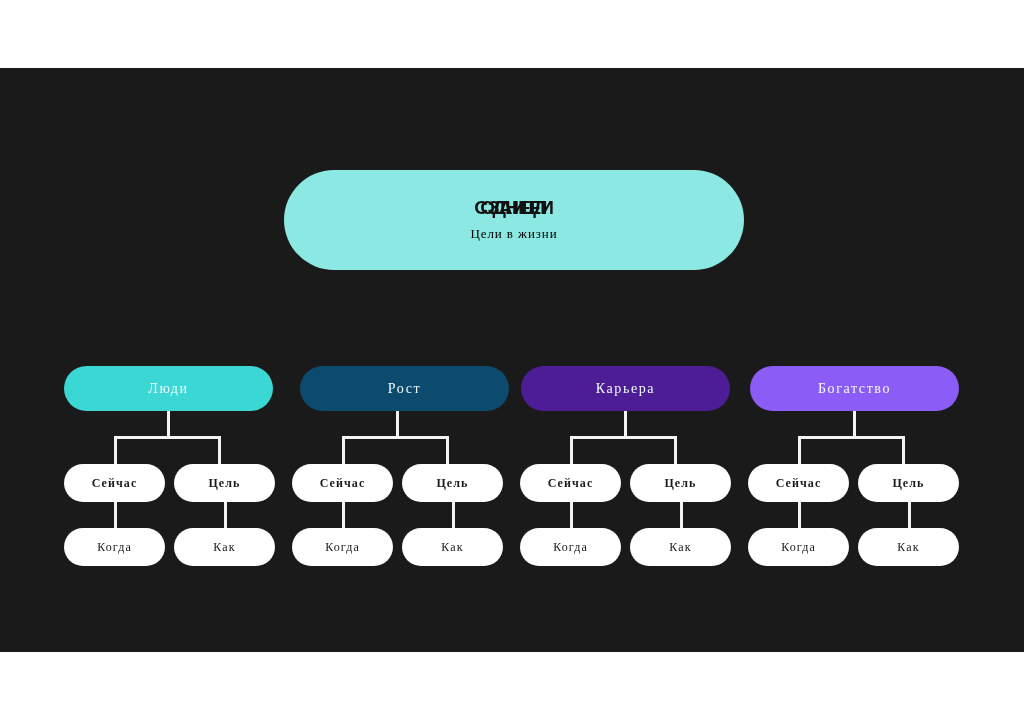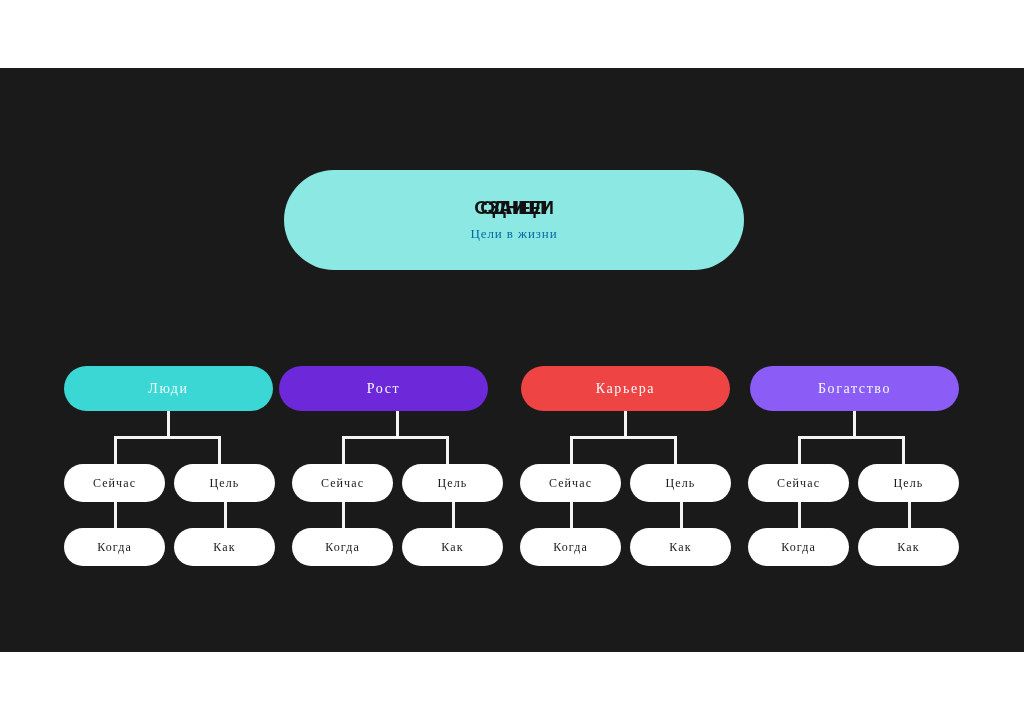--- a/index.html
+++ b/index.html
@@ -52,21 +52,21 @@
     font-size: 19px;
     font-weight: 700;
     letter-spacing: -7.2px;
     text-indent: -7.2px;
     font-family: "Liberation Sans", "DejaVu Sans", sans-serif;
     line-height: 1.05;
     white-space: nowrap;
   }
   #root-subtitle {
     margin-top: 9px;
-    color: #0369a1;
+    color: #000000;
     font-size: 13px;
     letter-spacing: 0.9px;
     white-space: nowrap;
   }
 
   
   .branch-box {
     position: absolute;
     top: 298px;           
     width: 209px;
@@ -77,22 +77,22 @@
     justify-content: center;
     box-sizing: border-box;
   }
   .branch-label {
     color: #f2fbfd;
     font-size: 14px;
     letter-spacing: 1.6px;
     white-space: nowrap;
   }
   #branch-0 { left: 64px;  background: #3bd7d4; }
-  #branch-1 { left: 279px; background: #6d28d9; text-align: right; }
-  #branch-2 { left: 521px; background: #ef4444; }
+  #branch-1 { left: 300px; background: #0c4a6e; text-align: right; }
+  #branch-2 { left: 521px; background: #4c1d95; }
   #branch-3 { left: 750px; background: #8b5cf6; }
 
   
   .conn {
     position: absolute;
     background: #f4f4f4;
   }
   .conn-v { width: 3px; }
   .conn-h { height: 3px; }
 
@@ -107,21 +107,21 @@
     align-items: center;
     justify-content: center;
     box-sizing: border-box;
   }
   .pill-label {
     color: #1a1a1a;
     font-size: 12px;
     letter-spacing: 1.1px;
     white-space: nowrap;
   }
-  .row-now  { top: 396px; }   
+  .row-now  { top: 396px; font-weight: bold; }   
   .row-when { top: 460px; }   
 </style>
 </head>
 <body>
 
 <div id="page">
 
   <div id="canvas">
 
     <div id="root-node">

